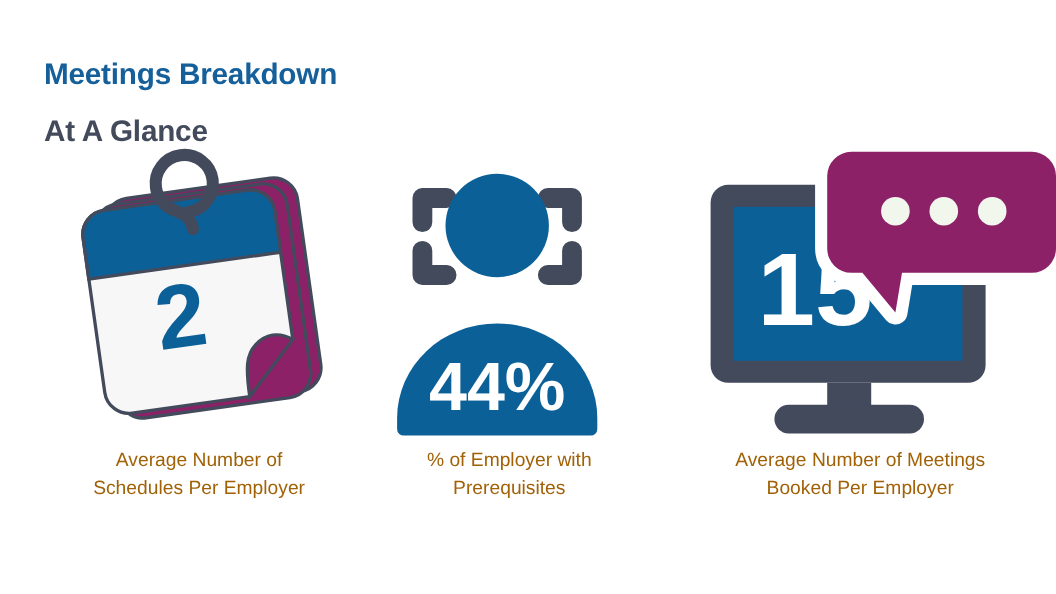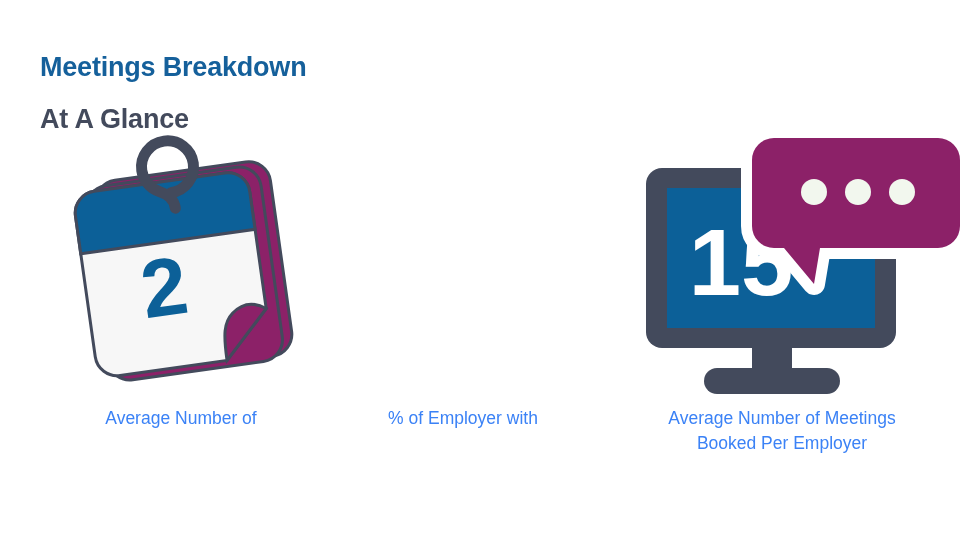--- a/index.html
+++ b/index.html
@@ -53,21 +53,21 @@
     width: 100%;
     height: 270px;
   }
   .stat-caption {
     position: absolute;
     left: 0;
     top: 276px;
     width: 100%;
     text-align: center;
     font-size: 17.5px;
-    color: #3b82f6;
+    color: #a16207;
     line-height: 1.45;
   }
   .stat-caption span { display: block; white-space: nowrap; }
 
   #stat-schedules { left: 10px;  width: 342px; }
   #stat-prereq    { left: 352px; width: 222px; }
   #stat-meetings  { left: 596px; width: 372px; }
 
   
   .icon-svg { position: absolute; left: 0; top: 0; width: 100%; height: 100%; overflow: visible; }
@@ -105,26 +105,48 @@
 
           <path d="M172,62 a26,26 0 1 0 -26,-26 a26,26 0 0 0 14,23
                    c8,4 14,9 14,19" fill="none" stroke="#434A5C" stroke-width="11" stroke-linecap="round"></path>
 
           <text class="num-on-icon" x="152" y="183" text-anchor="middle" font-size="82" fill="#0C6098">2</text>
         </g>
       </svg>
     </div>
     <div class="stat-caption">
       <span>Average Number of</span>
+      <span>Schedules Per Employer</span>
     </div>
   </div>
 
   <div class="stat" id="stat-prereq">
+    <div class="stat-icon">
+      <svg class="icon-svg" viewBox="0 0 222 270">
+        <g fill="none" stroke="#434A5C" stroke-width="18" stroke-linecap="round" stroke-linejoin="round">
+
+          <path d="M32,72 v-22 h22"></path>
+
+          <path d="M168,72 v-22 h-22"></path>
+
+          <path d="M32,98 v22 h22"></path>
+
+          <path d="M168,98 v22 h-22"></path>
+        </g>
+
+        <circle cx="100" cy="75" r="47" fill="#0C6098"></circle>
+
+        <path d="M9,260 v-10 a91,86 0 0 1 182,0 v10 a6,6 0 0 1 -6,6 h-170 a6,6 0 0 1 -6,-6 z" fill="#0C6098"></path>
+
+        <text class="num-on-icon" x="100" y="243" text-anchor="middle" font-size="62" fill="#FFFFFF">44%</text>
+      </svg>
+    </div>
     <div class="stat-caption">
       <span>% of Employer with</span>
+      <span>Prerequisites</span>
     </div>
   </div>
 
   <div class="stat" id="stat-meetings">
     <div class="stat-icon">
       <svg class="icon-svg" viewBox="0 0 372 270">
 
         <rect x="50" y="38" width="250" height="180" rx="16" ry="16" fill="#434A5C"></rect>
 
         <rect x="71" y="58" width="208" height="140" fill="#0C6098"></rect>

